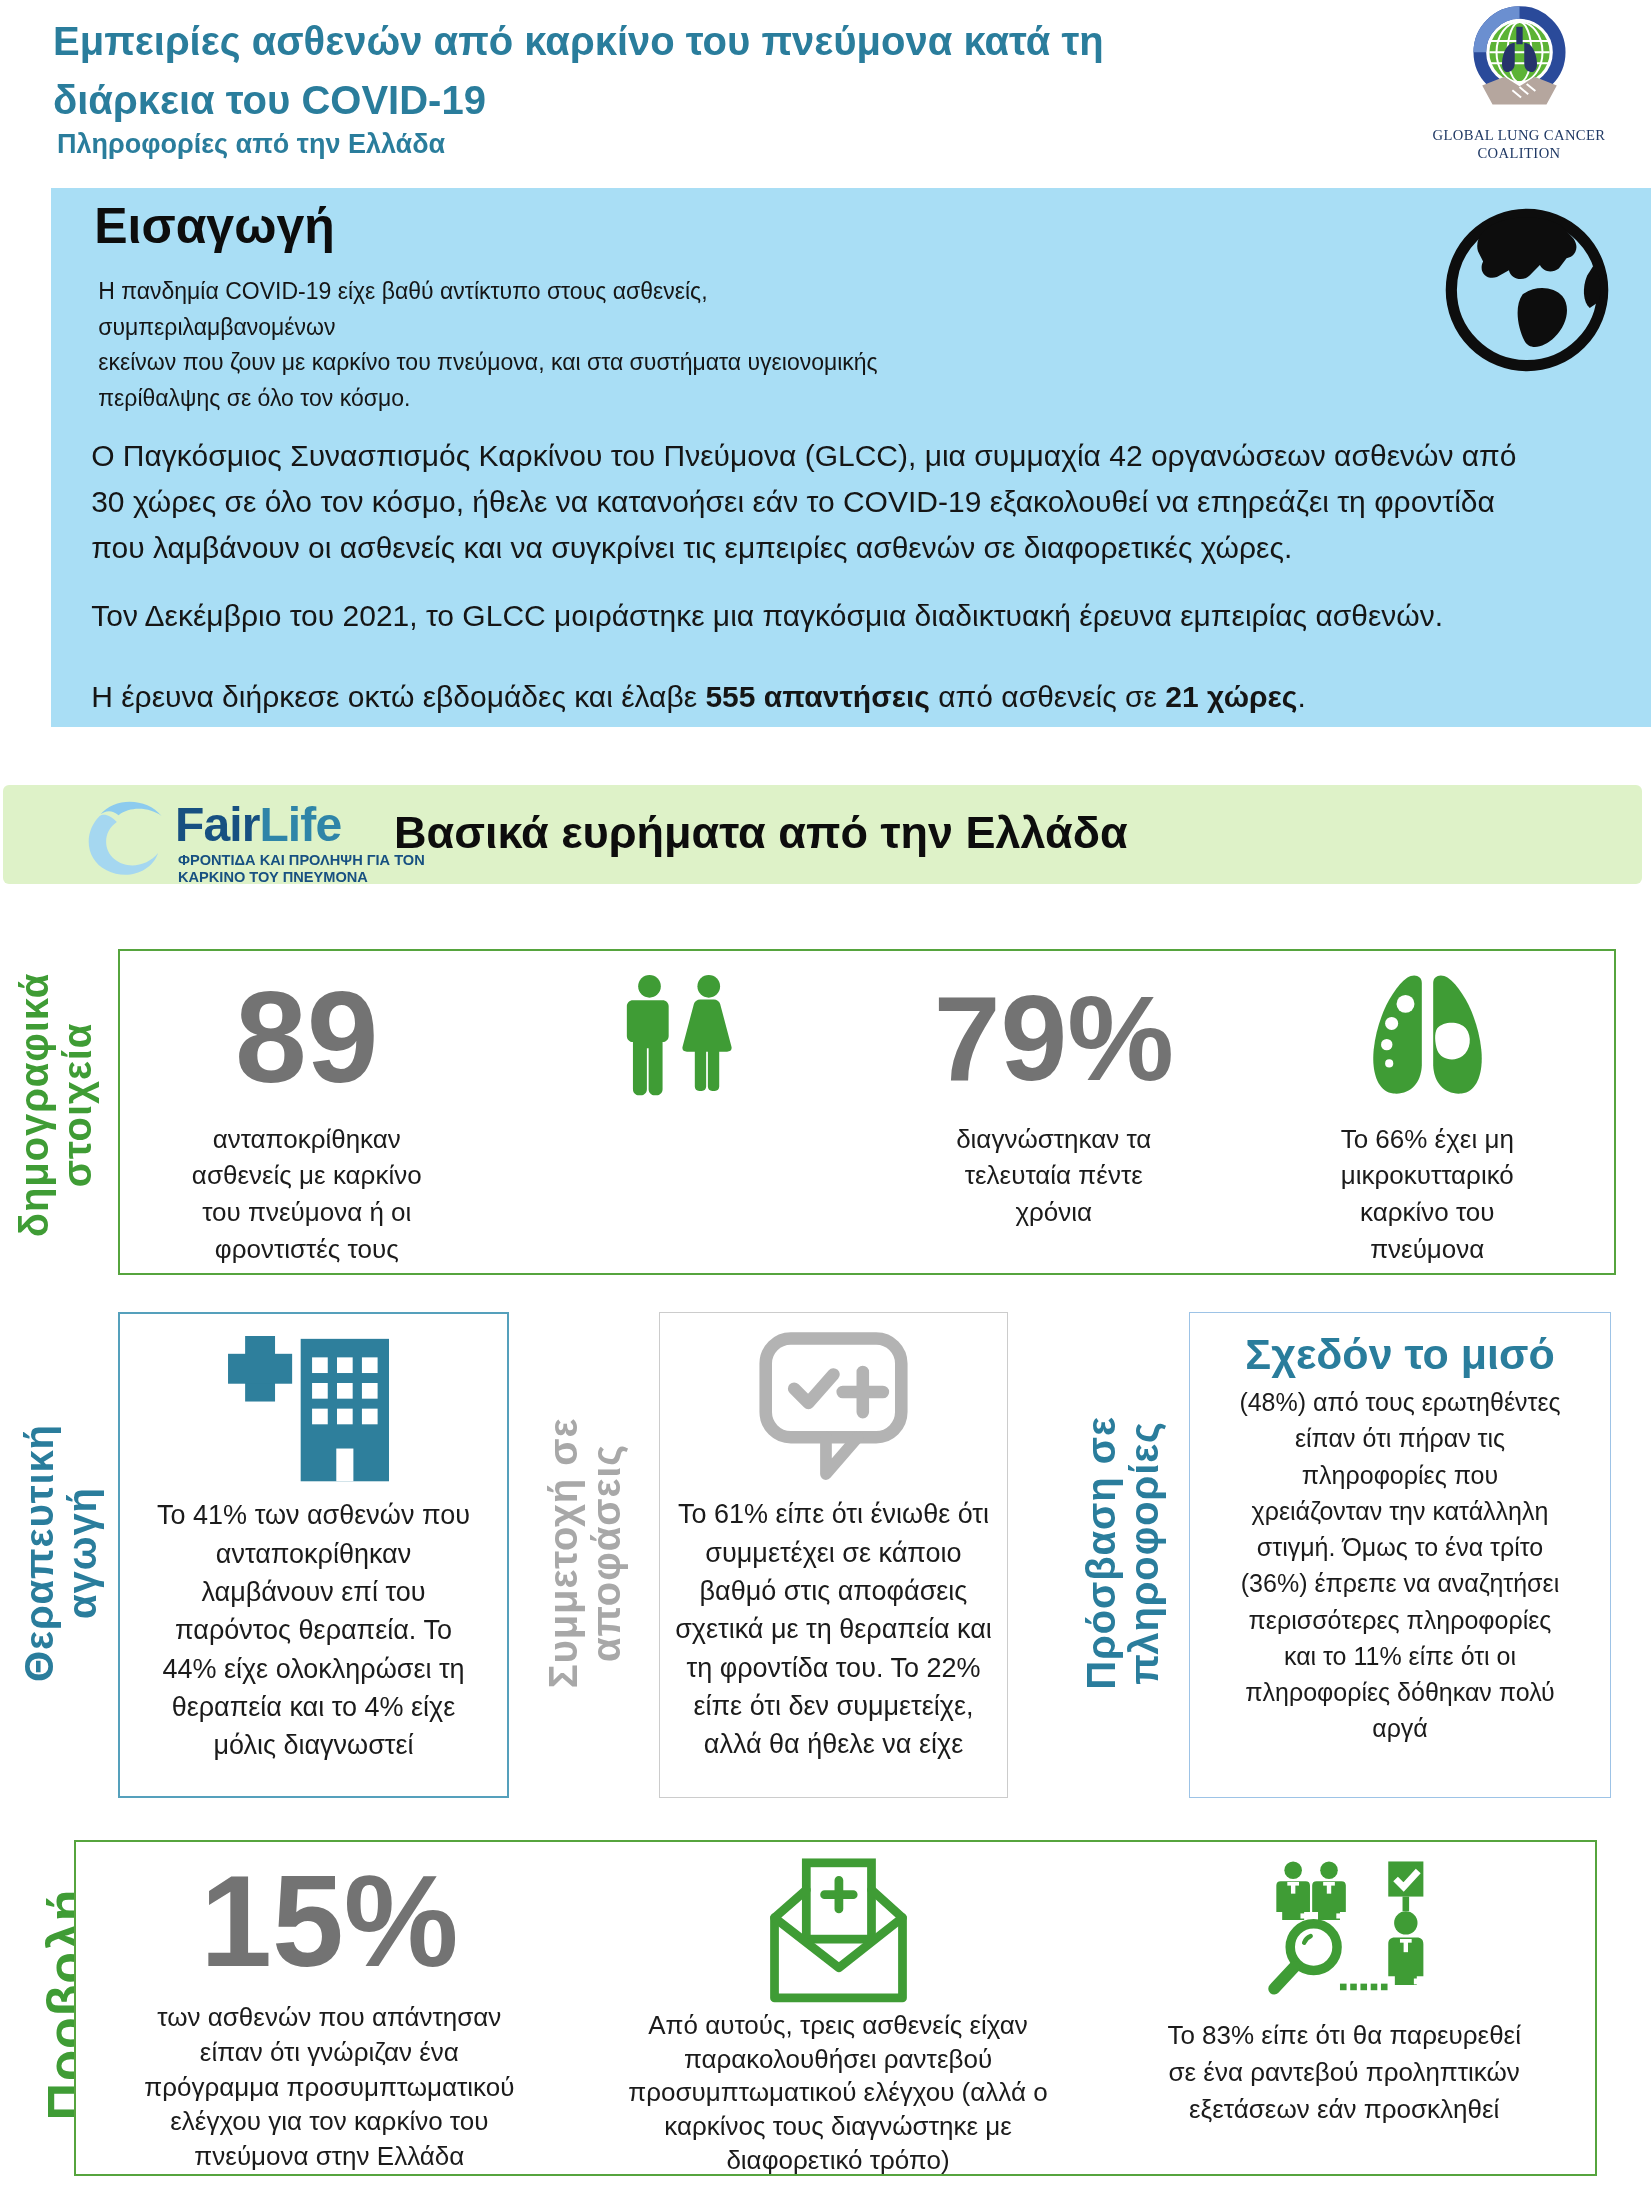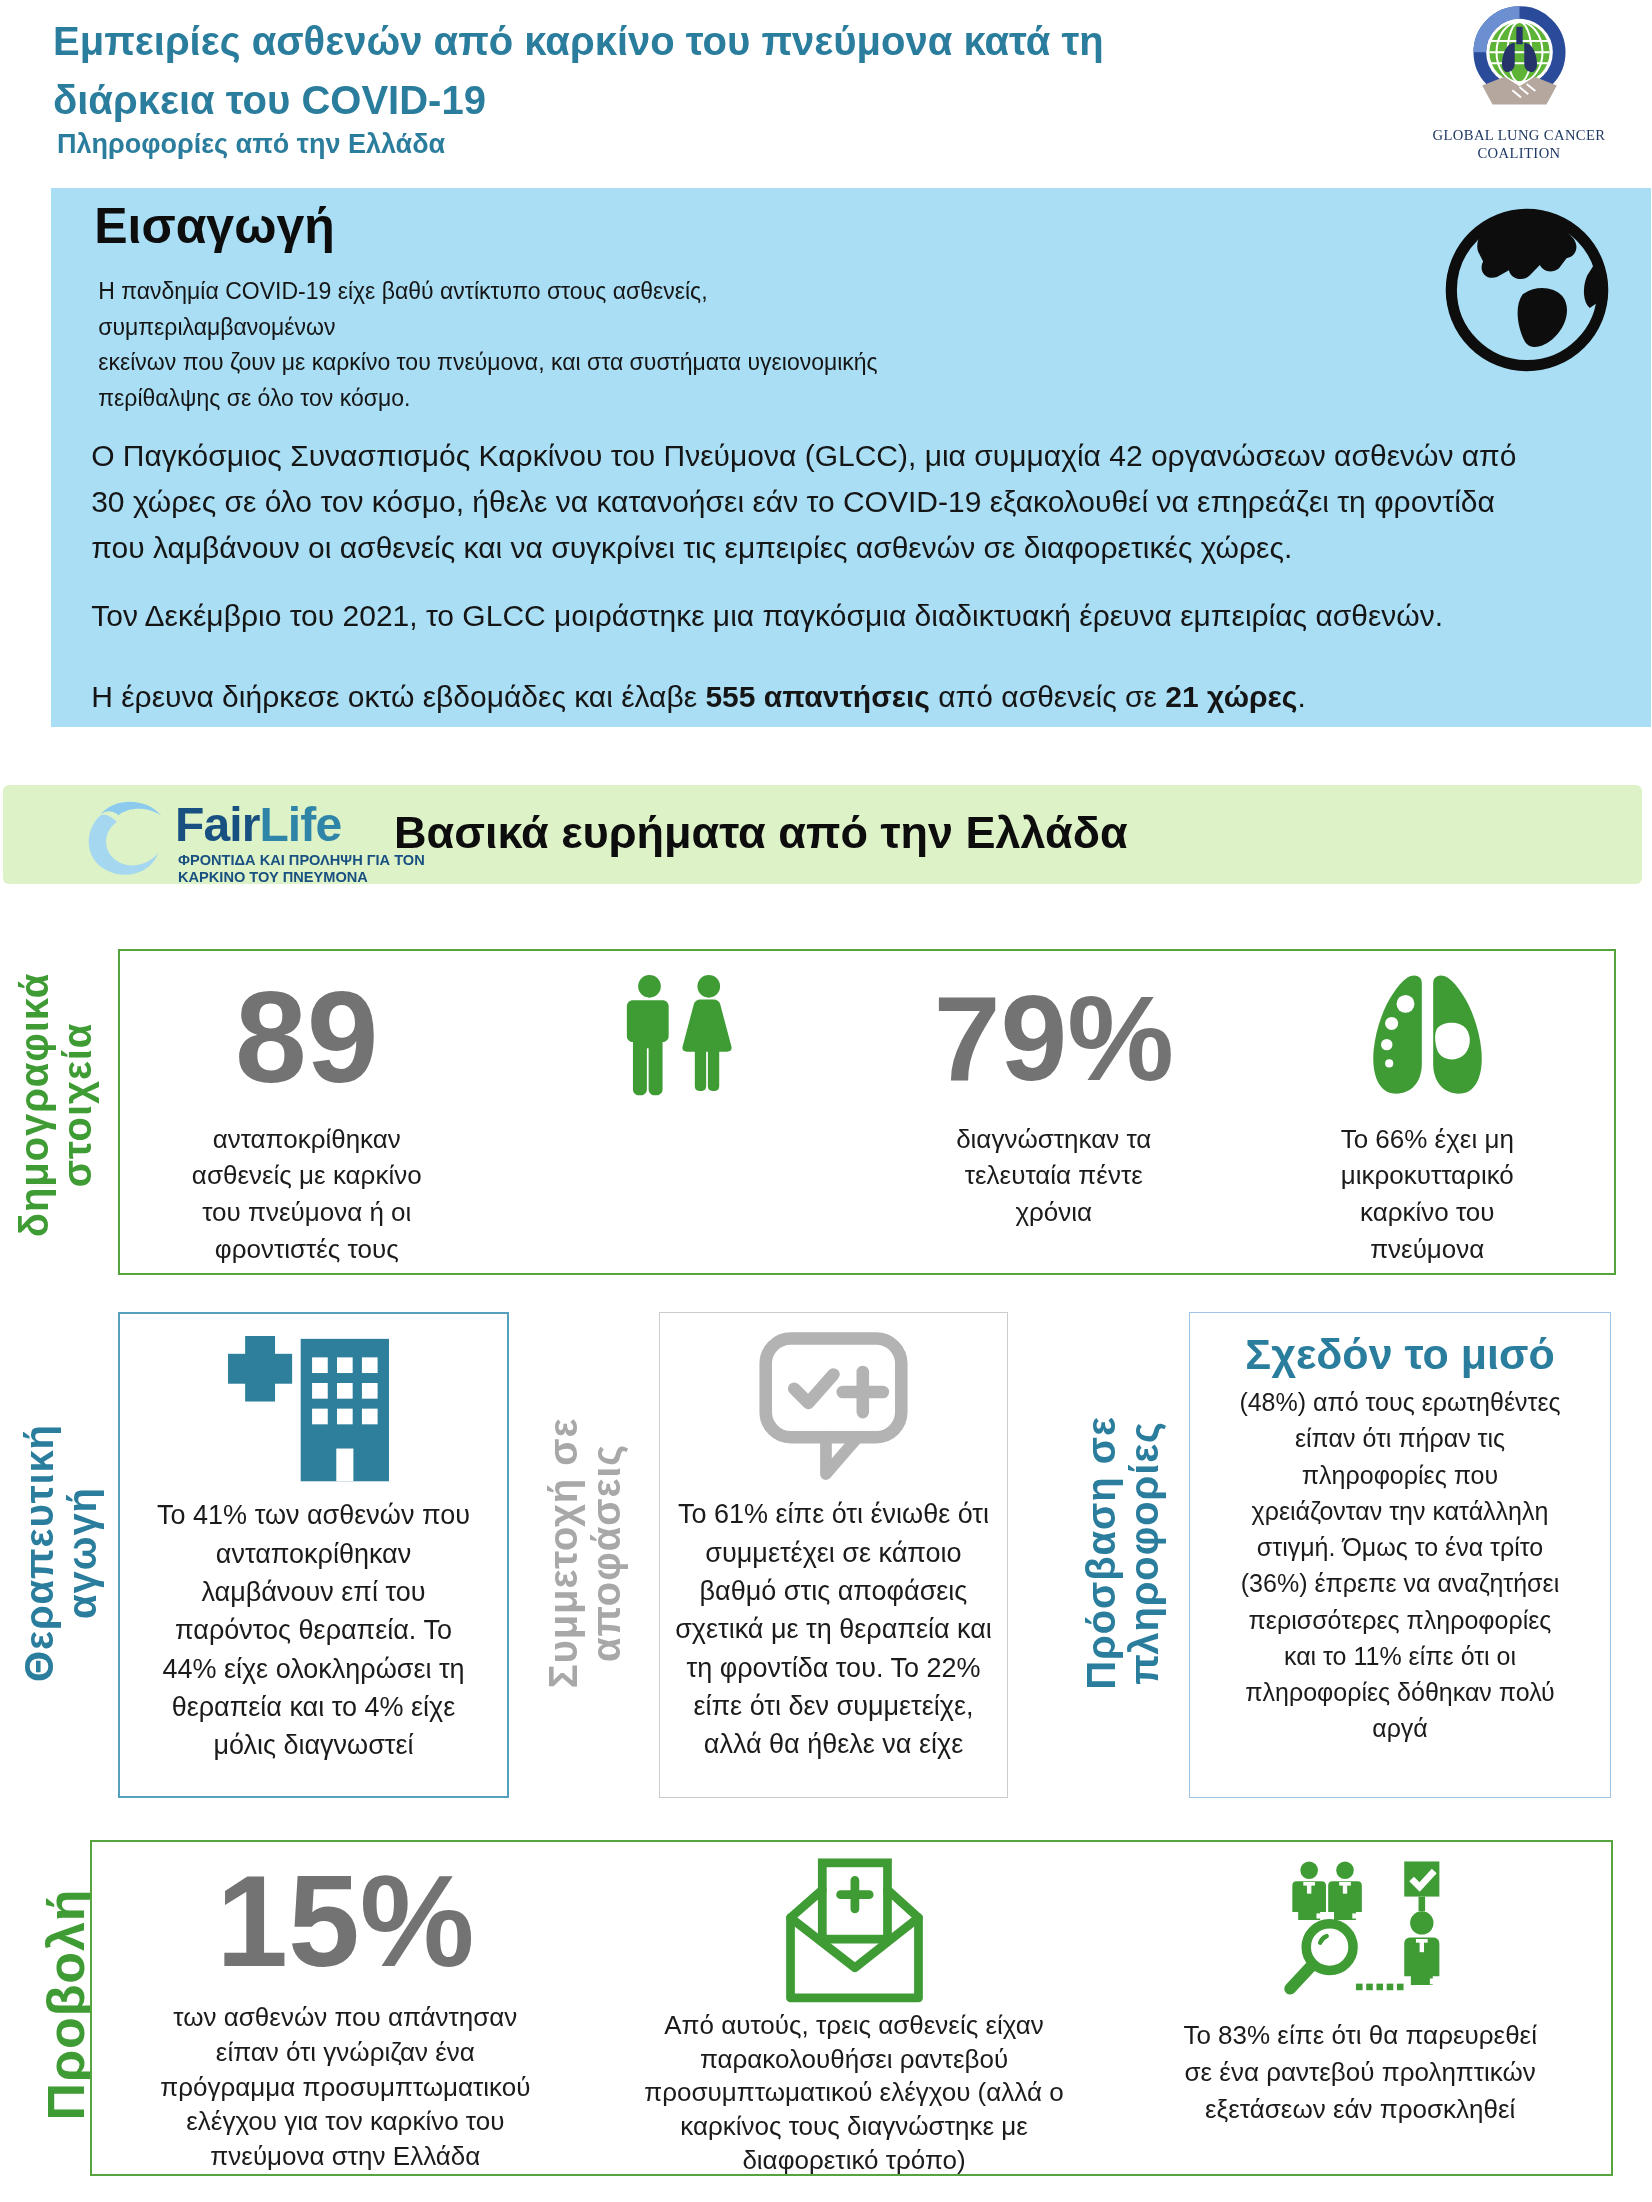--- a/index.html
+++ b/index.html
@@ -62,21 +62,21 @@
   .row2-box{position:absolute;top:1312px;height:486px;background:#fff;display:flex;
             flex-direction:column;align-items:center;box-sizing:border-box;}
   #treatment-box{left:118px;width:391px;border:2.6px solid #55a0bc;}
   #decisions-box{left:659px;width:349px;border:1.7px solid #cccccc;}
   #information-box{left:1189px;width:422px;border:1.7px solid #9dc3e6;}
   #treatment-box .box-text,#decisions-box .box-text{font-size:27px;margin-top:12px;}
   #information-box .box-text{font-size:25px;line-height:1.45;margin-top:5.2px;}
   .info-heading{margin-top:17px;font-size:43px;font-weight:bold;color:#2a7d9c;}
   .row2-icon{margin-top:22.4px;height:148px;display:flex;align-items:center;}
 
-  .bottom-box{position:absolute;left:90px;top:1840px;width:1523px;height:336px;
+  .bottom-box{position:absolute;left:74px;top:1840px;width:1523px;height:336px;
               border:2.6px solid #56a43e;background:#fff;display:flex;box-sizing:border-box;}
   .bottom-col{display:flex;flex-direction:column;align-items:center;}
   .bcol1{width:508px;}
   .bcol2{width:512px;}
   .bcol3{width:503px;}
   .bcol1 .demo-visual{height:145px;margin-top:8.6px;}
   .bcol1 .box-text{margin-top:6.9px;line-height:1.34;}
   .bcol2 .row3-icon{margin-top:15.5px;height:148px;display:flex;align-items:center;}
   .bcol2 .box-text{margin-top:3.4px;line-height:1.3;}
   .bcol3 .row3-icon{margin-top:19px;height:139px;display:flex;align-items:center;}

